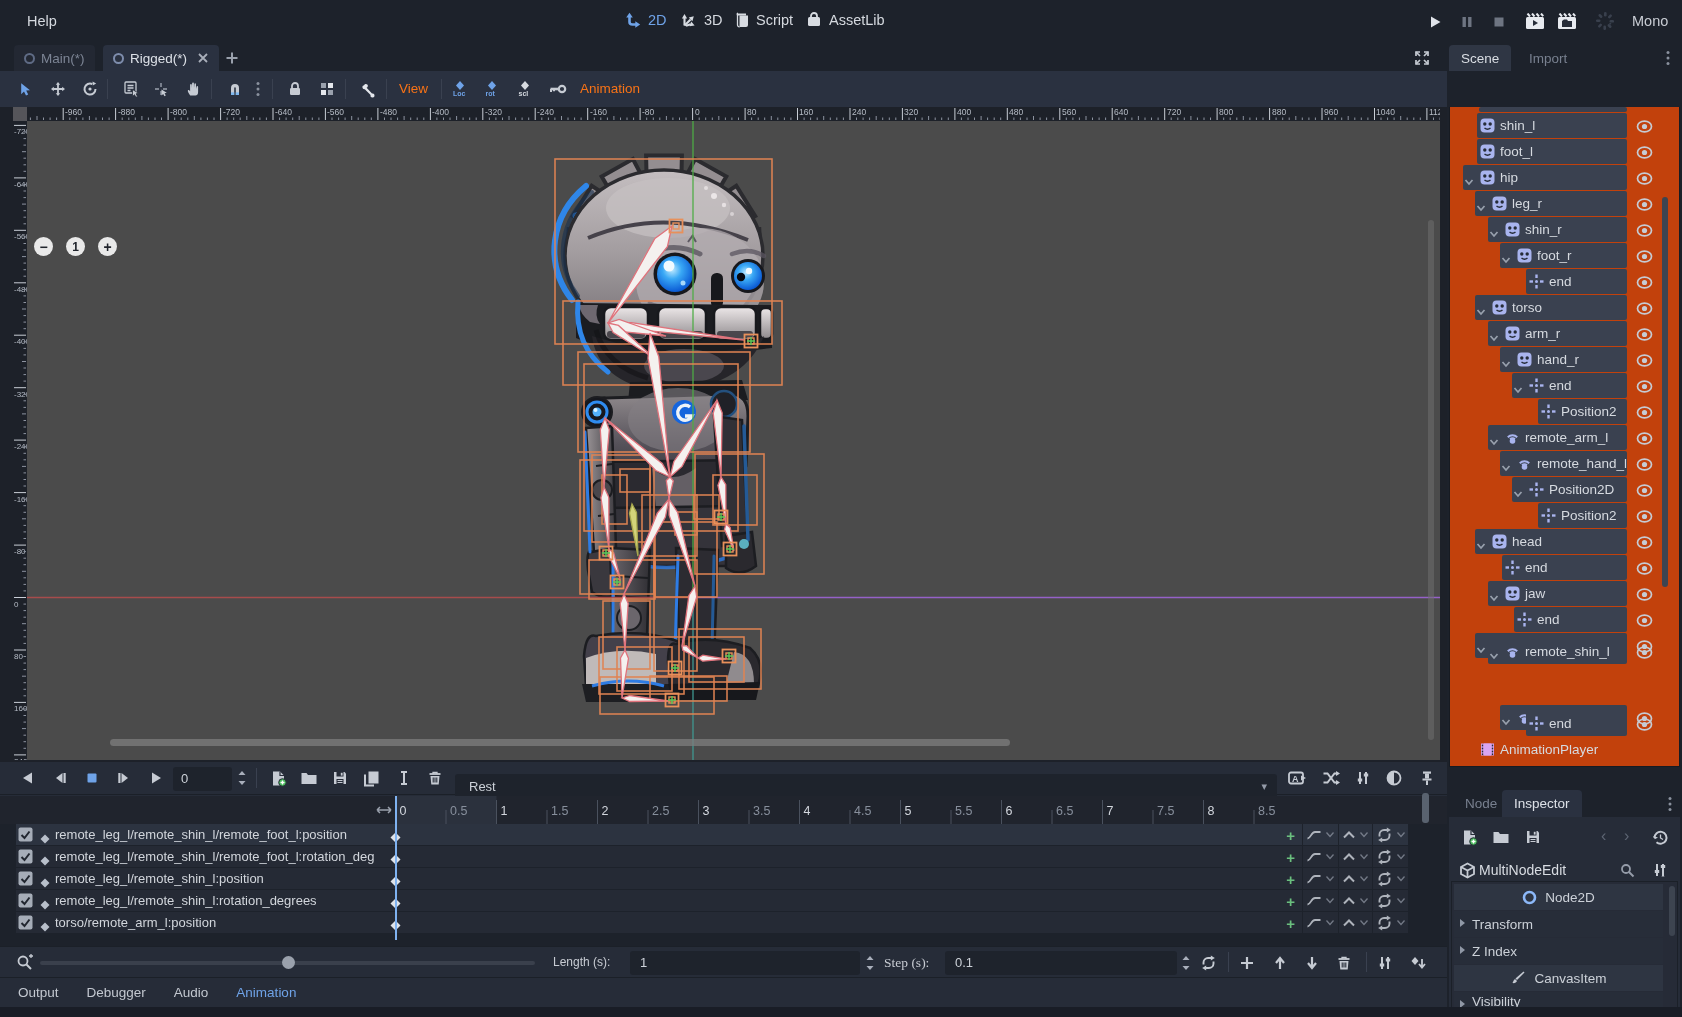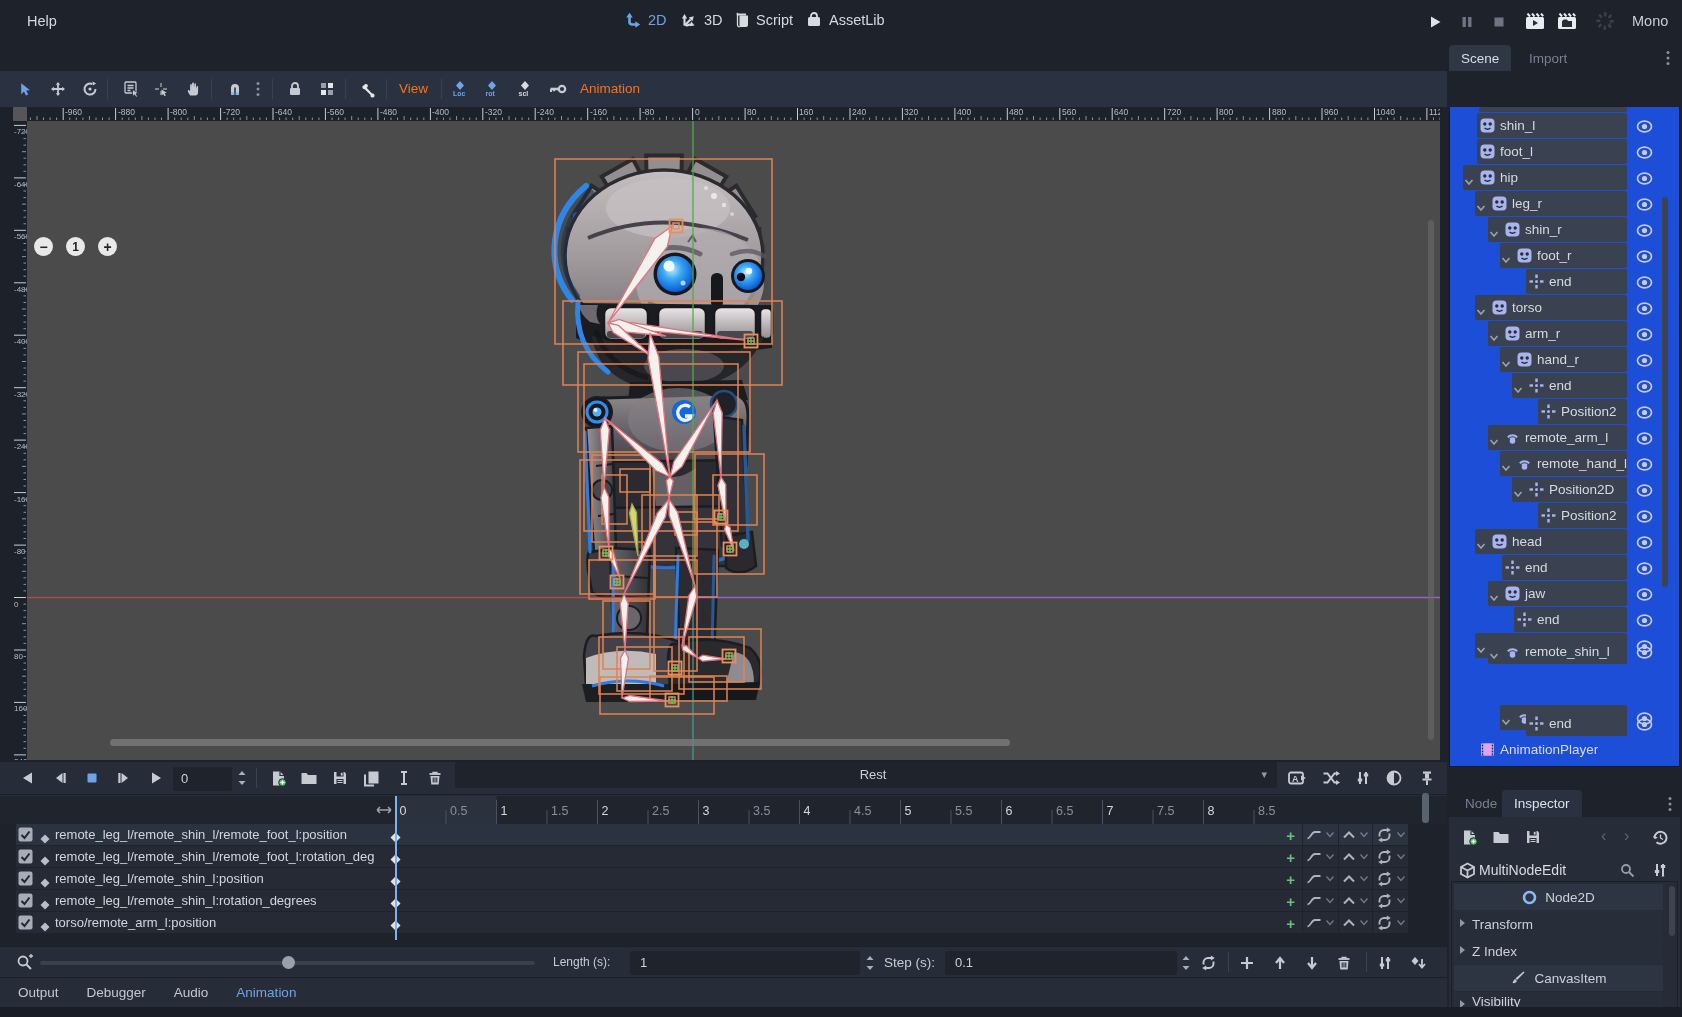--- a/index.html
+++ b/index.html
@@ -28,21 +28,21 @@
 #hruler{position:absolute;left:27px;top:0;width:1413px;height:14px;}
 #vruler{position:absolute;left:13px;top:14px;width:14px;height:639px;}
 #csvg{position:absolute;left:27px;top:14px;width:1413px;height:639px;}
 .zbtn{position:absolute;width:19px;height:19px;border-radius:50%;background:#e9e9e9;color:#20242c;display:flex;align-items:center;justify-content:center;font-weight:bold;font-size:14px;}
 
 #rdock{position:absolute;left:1447px;top:44px;width:235px;height:973px;background:#1d222b;}
 .dtab{position:absolute;height:26px;display:flex;align-items:center;padding:0 12px;font-size:13.5px;border-radius:4px 4px 0 0;}
 #scenetabs{position:absolute;left:2px;top:0;width:233px;height:27px;}
 #scenetb{position:absolute;left:2px;top:27px;width:231px;height:36px;background:#262c38;border-radius:0 4px 0 0;}
 #filter{position:absolute;left:77px;top:5px;width:141px;height:25px;background:#1e232c;border:1px solid #171b22;border-radius:4px;color:#707887;font-size:13px;line-height:24px;padding-left:10px;}
-#treepanel{position:absolute;left:2px;top:63px;width:231px;height:660px;background:#1d4ed8;border:1px solid #171b22;border-top:none;}
+#treepanel{position:absolute;left:2px;top:63px;width:231px;height:660px;background:#c2410c;border:1px solid #171b22;border-top:none;}
 .trow{position:absolute;left:0;width:229px;height:26px;}
 .tsel{position:absolute;top:0;height:25px;right:52px;background:#3a4150;border-radius:2px;}
 .tarrow{position:absolute;top:8px;}
 .ticon{position:absolute;top:4px;}
 .tlabel{position:absolute;top:5px;font-size:13.5px;color:#d6dae0;}
 .teye{position:absolute;right:26px;top:6px;}
 
 #nodetabs{position:absolute;left:2px;top:744px;width:233px;height:29px;}
 .irow{position:absolute;left:2px;width:209px;height:26px;font-size:13.5px;color:#ccd1d8;display:flex;align-items:center;}
 .ihead{background:#2e3542;justify-content:center;gap:8px;}
@@ -150,20 +150,39 @@
           <rect x="9" y="1" width="2.6" height="4.5" rx="1.2" fill="#39404d" transform="rotate(90 10 10)"></rect>
           <rect x="9" y="1" width="2.6" height="4.5" rx="1.2" fill="#39404d" transform="rotate(135 10 10)"></rect>
           <rect x="9" y="1" width="2.6" height="4.5" rx="1.2" fill="#39404d" transform="rotate(180 10 10)"></rect>
           <rect x="9" y="1" width="2.6" height="4.5" rx="1.2" fill="#39404d" transform="rotate(225 10 10)"></rect>
           <rect x="9" y="1" width="2.6" height="4.5" rx="1.2" fill="#39404d" transform="rotate(270 10 10)"></rect>
           <rect x="9" y="1" width="2.6" height="4.5" rx="1.2" fill="#39404d" transform="rotate(315 10 10)"></rect>
           <path d="M14 12 l2.5 0 -1.2 2 Z" fill="#39404d"></path>
         </svg>
       </span>
       <div class="menu" style="left:1632px;color:#c9cdd4">Mono</div>
+    </div>
+    <div id="tabstrip">
+      <div class="stab inactive" style="left:14px"><span class="circ"></span>Main(*)</div>
+      <div class="stab active" style="left:103px"><span class="circ"></span>Rigged(*)<span class="ic" style="margin-left:4px">
+          <svg width="12" height="12" viewBox="0 0 12 12">
+            <path d="M2 2 L10 10 M10 2 L2 10" stroke="#a9afba" stroke-width="1.8"></path>
+          </svg>
+        </span></div>
+      <span class="ic" style="position:absolute;left:225px;top:7px">
+        <svg width="14" height="14" viewBox="0 0 14 14">
+          <path d="M7 1.5 V12.5 M1.5 7 H12.5" stroke="#99a0ac" stroke-width="2"></path>
+        </svg>
+      </span>
+      <span class="ic" style="position:absolute;left:1414px;top:6px">
+        <svg width="16" height="16" viewBox="0 0 16 16">
+          <path d="M2 6 V2 h4 M10 2 h4 v4 M14 10 v4 h-4 M6 14 H2 v-4" fill="none" stroke="#c6cbd3" stroke-width="1.7"></path>
+          <path d="M2 2 l4 4 M14 2 l-4 4 M14 14 l-4-4 M2 14 l4-4" stroke="#c6cbd3" stroke-width="1.7"></path>
+        </svg>
+      </span>
     </div>
     <div id="mtoolbar">
       <span class="tbi ic" style="left:18px">
         <svg width="16" height="16" viewBox="0 0 16 16">
           <path d="M2 12 V2 h2 l1.5 2 H12 v2 H7 l4 6 h2 v2 H2 Z" fill="none"></path>
           <path d="M3 13 V3 L13 13 H8.5 l2 0 M3 3" fill="none"></path>
           <path d="M3.2 2.2 v11 l2.8-2.6 2 4 2.2-1 -2-4 3.8-.4 Z" fill="#6fa3e8"></path>
         </svg>
       </span>
       <span class="tbi ic" style="left:50px">
@@ -1488,21 +1507,21 @@
           </svg>
         </span>
         <span class="tbi ic" style="left:427px">
           <svg width="16" height="16" viewBox="0 0 16 16">
             <path d="M2.5 4 h11" stroke="#c6cbd3" stroke-width="1.8"></path>
             <path d="M6 4 V2.5 h4 V4" fill="none" stroke="#c6cbd3" stroke-width="1.3"></path>
             <path d="M3.5 6 h9 l-.8 8.5 h-7.4 Z" fill="#c6cbd3"></path>
             <path d="M6.2 7.5 v5 M8 7.5 v5 M9.8 7.5 v5" stroke="#262c38" stroke-width="1.1"></path>
           </svg>
         </span>
-        <div class="afield" style="left:455px;top:0;width:822px;height:26px;line-height:25px;padding-left:14px;text-align:center;">Rest<span style="position:absolute;right:10px;top:0;color:#949ba8;font-size:11px;">▾</span></div>
+        <div class="afield" style="left:455px;top:12px;width:822px;height:26px;line-height:25px;padding-left:14px;">Rest<span style="position:absolute;right:10px;top:0;color:#949ba8;font-size:11px;">▾</span></div>
         <span class="tbi ic" style="left:1288px">
           <svg width="20" height="16" viewBox="0 0 20 16">
             <rect x="1" y="2.5" width="14" height="11" rx="2" fill="none" stroke="#c6cbd3" stroke-width="1.8"></rect>
             <text x="4" y="11.5" font-size="9" font-weight="bold" fill="#c6cbd3" font-family="Liberation Sans">A</text>
             <path d="M13 5.5 l5 2.5 -5 2.5 Z" fill="#c6cbd3"></path>
           </svg>
         </span>
         <span class="tbi ic" style="left:1322px">
           <svg width="18" height="16" viewBox="0 0 18 16">
             <path d="M1.5 3.5 h4 l7 9 h3" fill="none" stroke="#c6cbd3" stroke-width="2"></path>
@@ -1857,21 +1876,21 @@
         </span>
         <div style="position:absolute;left:40px;top:14px;width:495px;height:4px;border-radius:2px;background:#3a404c;"></div>
         <div style="position:absolute;left:282px;top:9px;width:13px;height:13px;border-radius:50%;background:#9aa1ac;"></div>
         <span class="lbl" style="left:553px;top:8px;font-size:12px;">Length (s):</span>
         <div class="afield" style="left:630px;top:4px;width:230px;height:24px;line-height:23px;padding-left:10px;">1</div>
         <span class="ic" style="position:absolute;left:864px;top:7px">
           <svg width="12" height="18" viewBox="0 0 12 18">
             <path d="M6 2 L9.5 6 H2.5 Z M6 16 L2.5 12 h7 Z" fill="#a9afbb"></path>
           </svg>
         </span>
-        <span class="lbl" style="left:884px;top:8px;font-size:13.5px;">Step (s):</span>
+        <span class="lbl" style="left:884px;top:8px;font-size:13.5px;font-family:Liberation Serif, serif;">Step (s):</span>
         <div class="afield" style="left:945px;top:4px;width:232px;height:24px;line-height:23px;padding-left:10px;">0.1</div>
         <span class="ic" style="position:absolute;left:1180px;top:7px">
           <svg width="12" height="18" viewBox="0 0 12 18">
             <path d="M6 2 L9.5 6 H2.5 Z M6 16 L2.5 12 h7 Z" fill="#a9afbb"></path>
           </svg>
         </span>
         <span class="ic" style="position:absolute;left:1200px;top:8px">
           <svg width="17" height="16" viewBox="0 0 17 16">
             <path d="M3.5 9.5 V7.5 a4.5 4.5 0 0 1 4.5-4.5 h5" fill="none" stroke="#c6cbd3" stroke-width="1.9"></path>
             <path d="M13.5 9.5 V8.5 a4.5 4.5 0 0 1 0 0" fill="none" stroke="#c6cbd3" stroke-width="0"></path>

